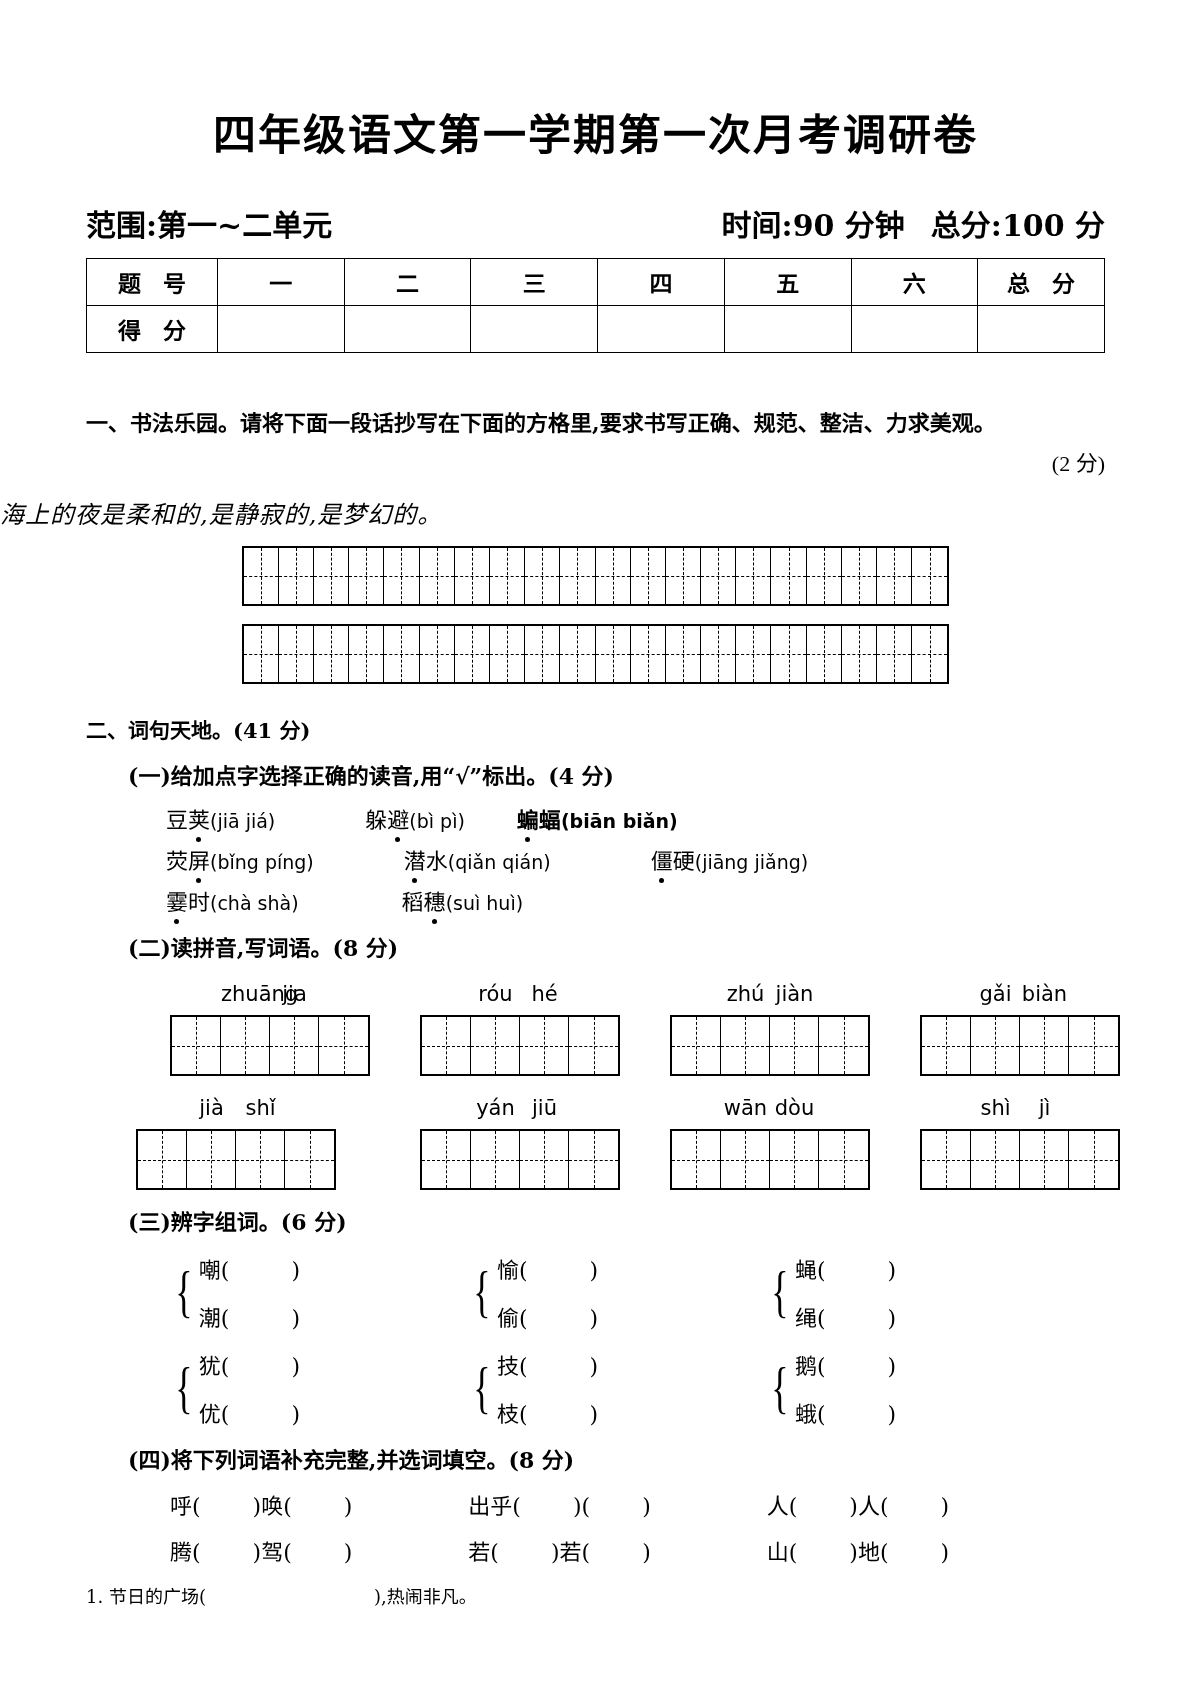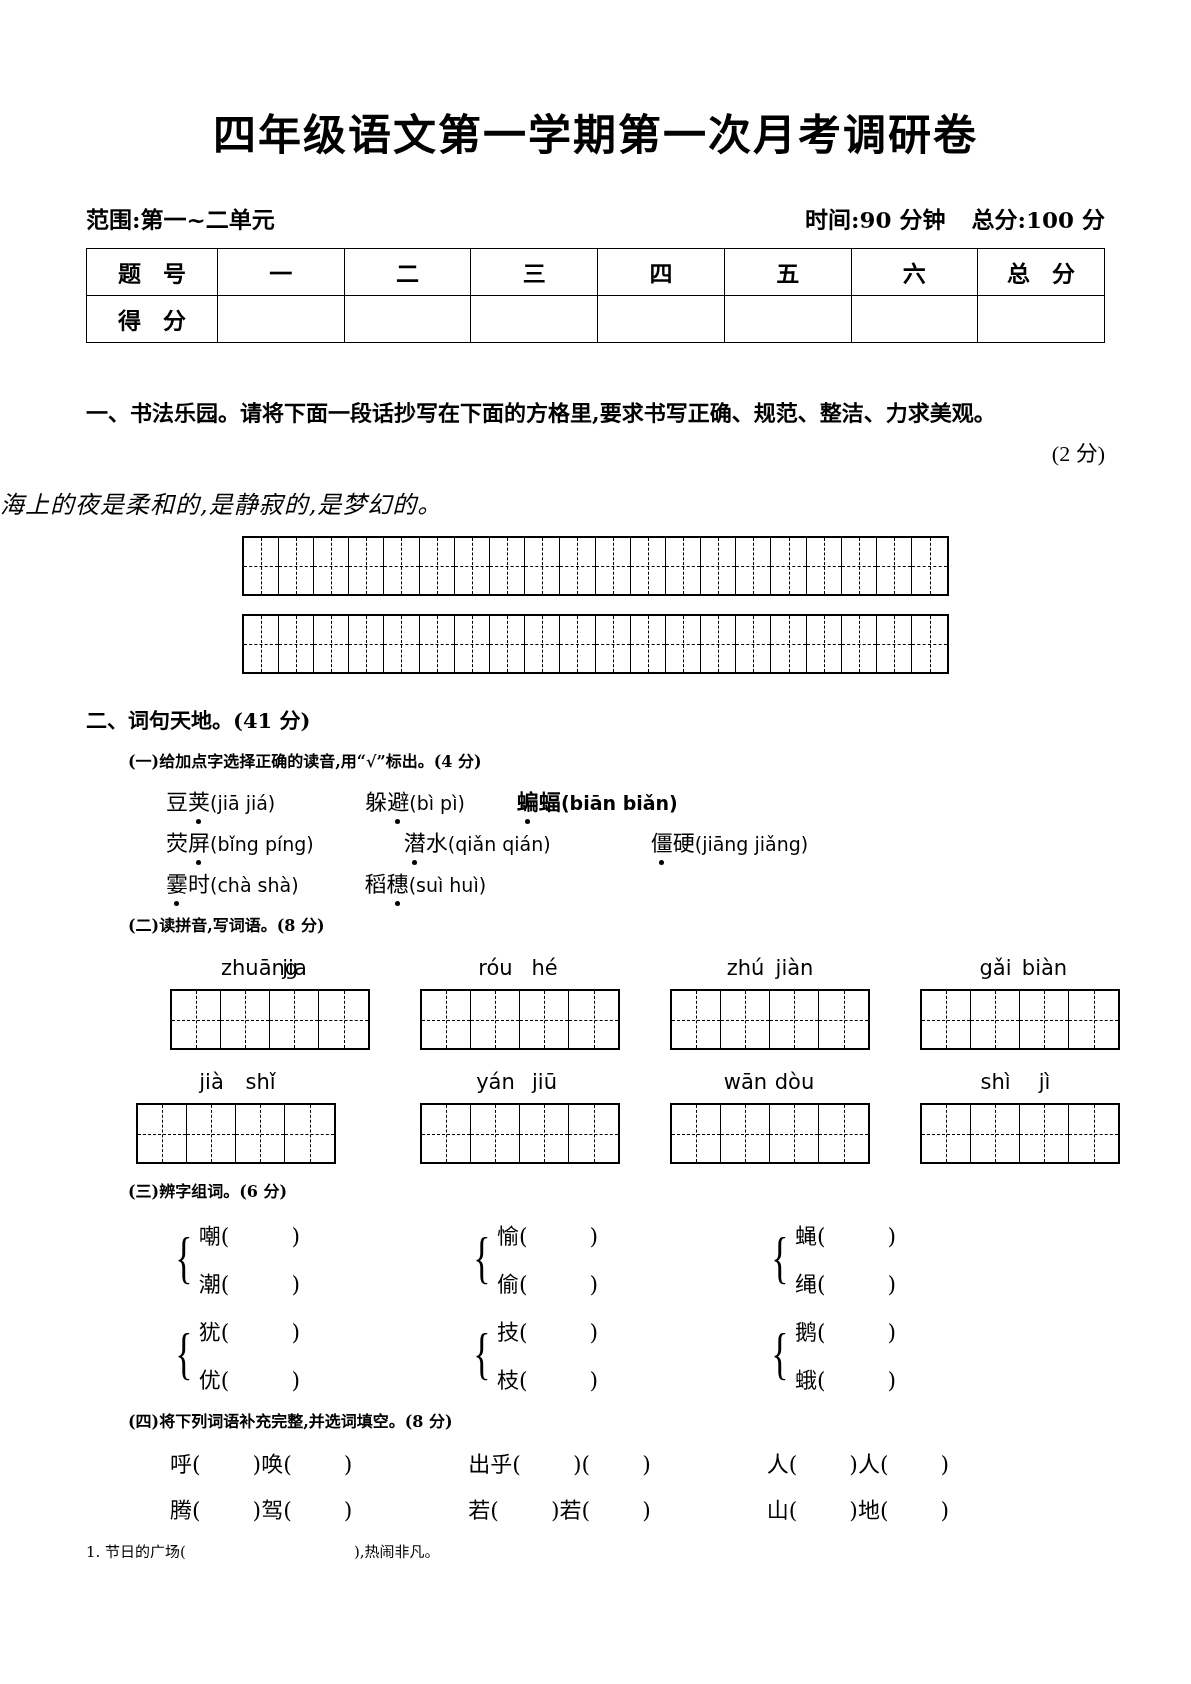--- a/index.html
+++ b/index.html
@@ -35,21 +35,21 @@
     line-height: 1.1;
     white-space: nowrap;
   }
 
   
   .meta-row {
     display: flex;
     justify-content: space-between;
     align-items: baseline;
     margin: 42px 86px 0 86px;
-    font-size: 23px;
+    font-size: 30px;
     font-weight: bold;
     font-family: "DejaVu Serif", "Liberation Serif", serif;
   }
   .meta-right { display: flex; gap: 26px; }
 
   
   .score-table {
     margin: 13px 86px 0 86px;
     border-collapse: collapse;
     width: calc(1191px - 172px);
@@ -82,21 +82,21 @@
   .sec1-points {
     margin: 8px 86px 0 86px;
     text-align: right;
     font-size: 22px;
     font-family: "Liberation Serif", serif;
   }
   .sec2-head { margin-top: 30px; font-size: 21px; }
 
   .sub-head {
     margin: 14px 86px 0 128px;
-    font-size: 16px;
+    font-size: 22px;
     font-family: "DejaVu Serif", "Liberation Serif", serif;
     font-weight: bold;
     white-space: nowrap;
   }
 
   
   .copy-sentence {
     text-align: left;
     margin-top: 18px;
     font-size: 24px;
@@ -223,21 +223,21 @@
     display: flex;
     margin: 0 86px;
     margin-top: 14px;
     font-size: 22px;
     font-family: "DejaVu Serif", "Liberation Serif", serif;
     white-space: nowrap;
   }
   .idiom-cell .gap { display: inline-block; width: 52px; }
   .fill-sentence {
     margin: 16px 86px 10px 86px;
-    font-size: 15px;
+    font-size: 18px;
     font-family: "DejaVu Serif", "Liberation Serif", serif;
   }
   .fill-sentence .longgap { display: inline-block; width: 168px; }
 </style>
 </head>
 <body>
 
 <div class="page">
 
   <div class="paper-title">四年级语文第一学期第一次月考调研卷</div>
@@ -340,21 +340,21 @@
         <div class="pron-item" style="margin-left: 90px;"><span class="hanzi">躲避</span><span class="py">(bì   pì)</span><span class="dot" style="left: 30px;"></span></div>
         <div class="pron-item" style="margin-left: 52px; font-weight: bold;"><span class="hanzi">蝙蝠</span><span class="py">(biān   biǎn)</span><span class="dot" style="left: 8px;"></span></div>
       </div>
       <div class="pron-row">
         <div class="pron-item" style="margin-left: 80px;"><span class="hanzi">荧屏</span><span class="py">(bǐng   píng)</span><span class="dot" style="left: 30px;"></span></div>
         <div class="pron-item" style="margin-left: 90px;"><span class="hanzi">潜水</span><span class="py">(qiǎn   qián)</span><span class="dot" style="left: 8px;"></span></div>
         <div class="pron-item" style="margin-left: 100px;"><span class="hanzi">僵硬</span><span class="py">(jiāng   jiǎng)</span><span class="dot" style="left: 8px;"></span></div>
       </div>
       <div class="pron-row">
         <div class="pron-item" style="margin-left: 80px;"><span class="hanzi">霎时</span><span class="py">(chà   shà)</span><span class="dot" style="left: 8px;"></span></div>
-        <div class="pron-item" style="margin-left: 66px;"><span class="hanzi">稻穗</span><span class="py">(suì   huì)</span><span class="dot" style="left: 30px;"></span></div>
+        <div class="pron-item" style="margin-left: 103px;"><span class="hanzi">稻穗</span><span class="py">(suì   huì)</span><span class="dot" style="left: 30px;"></span></div>
       </div>
     </div>
 
   <div class="sub-head">(二)读拼音,写词语。(8 分)</div>
   <div class="pinyin-wordrow" id="pw-row-1">
       <div class="pw-item" style="margin-left: 84px;">
         <div class="pw-syls">
           <span style="width: 49px;">zhuāng</span>
           <span style="width: 49px;">jia</span>
         </div>

